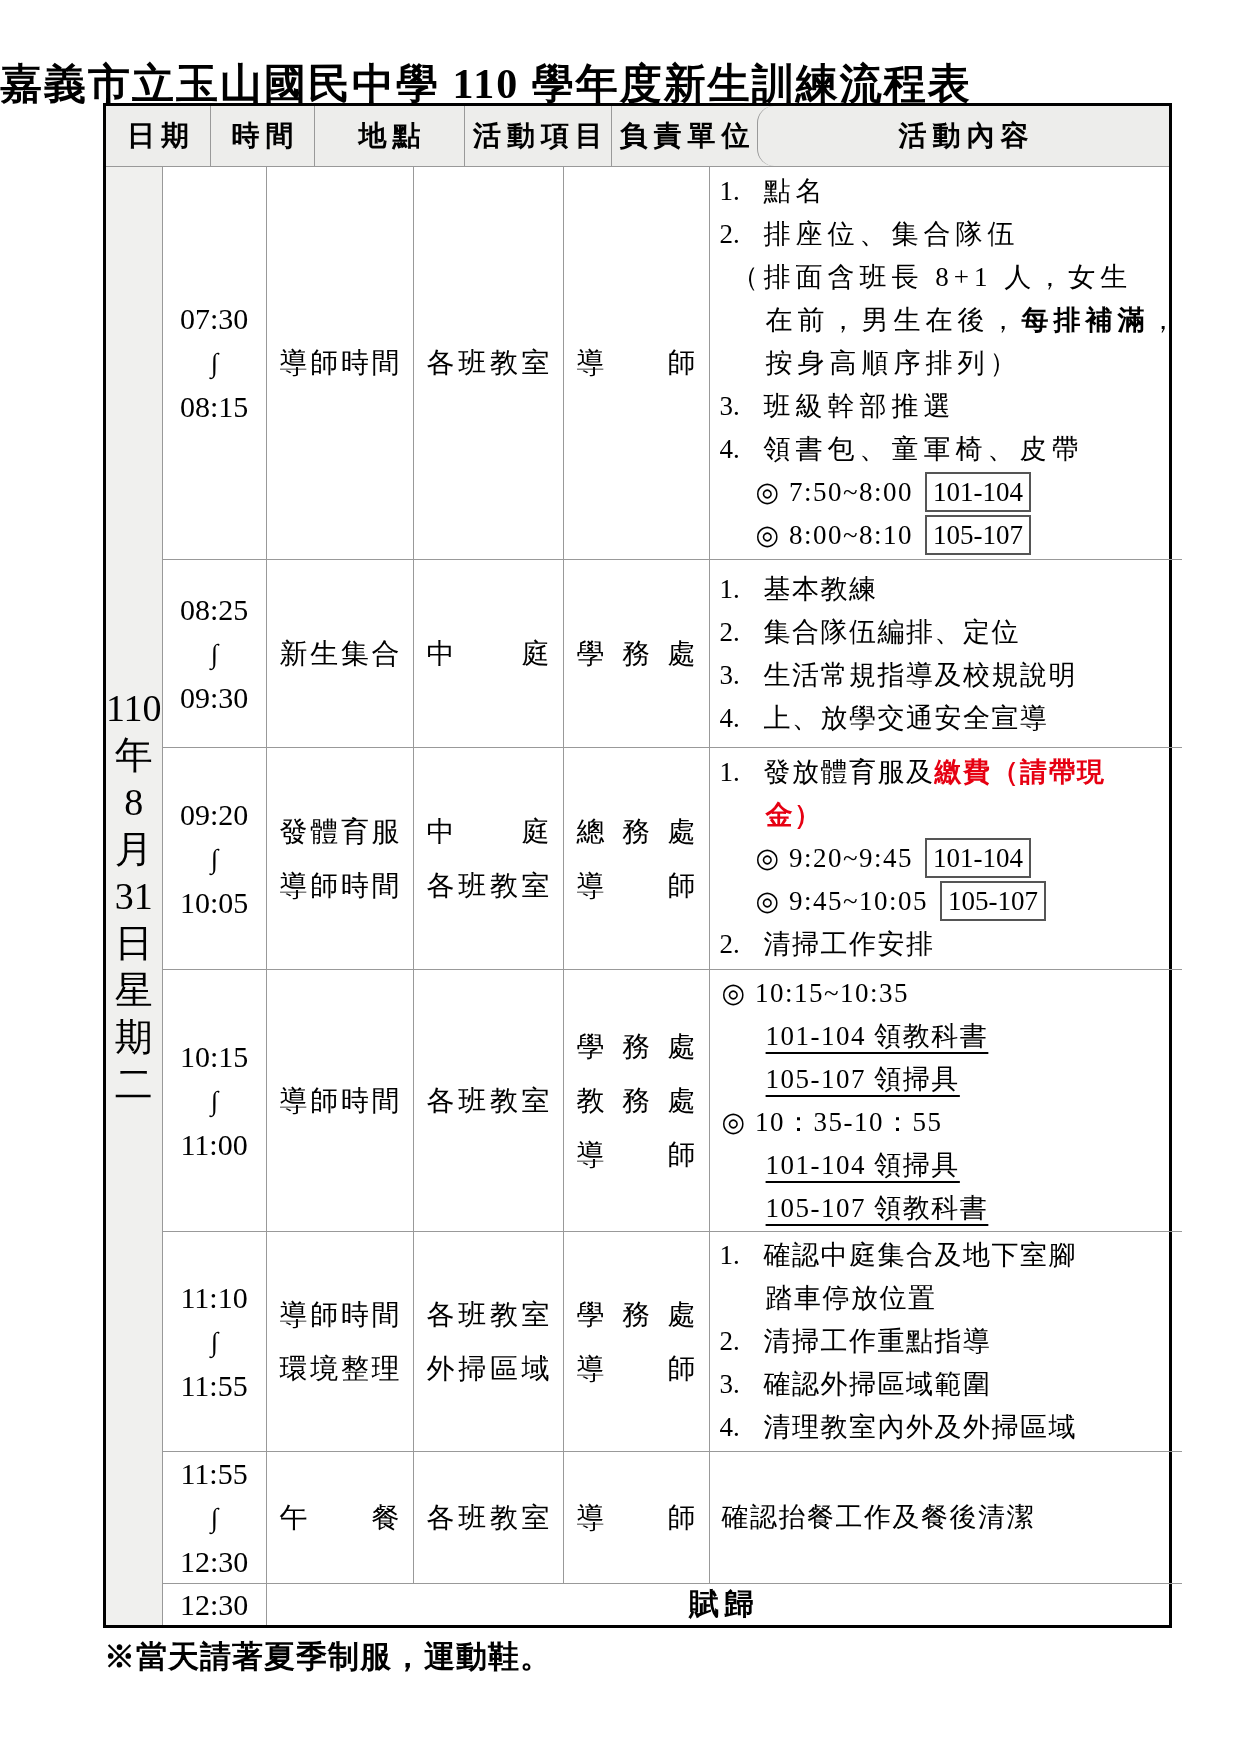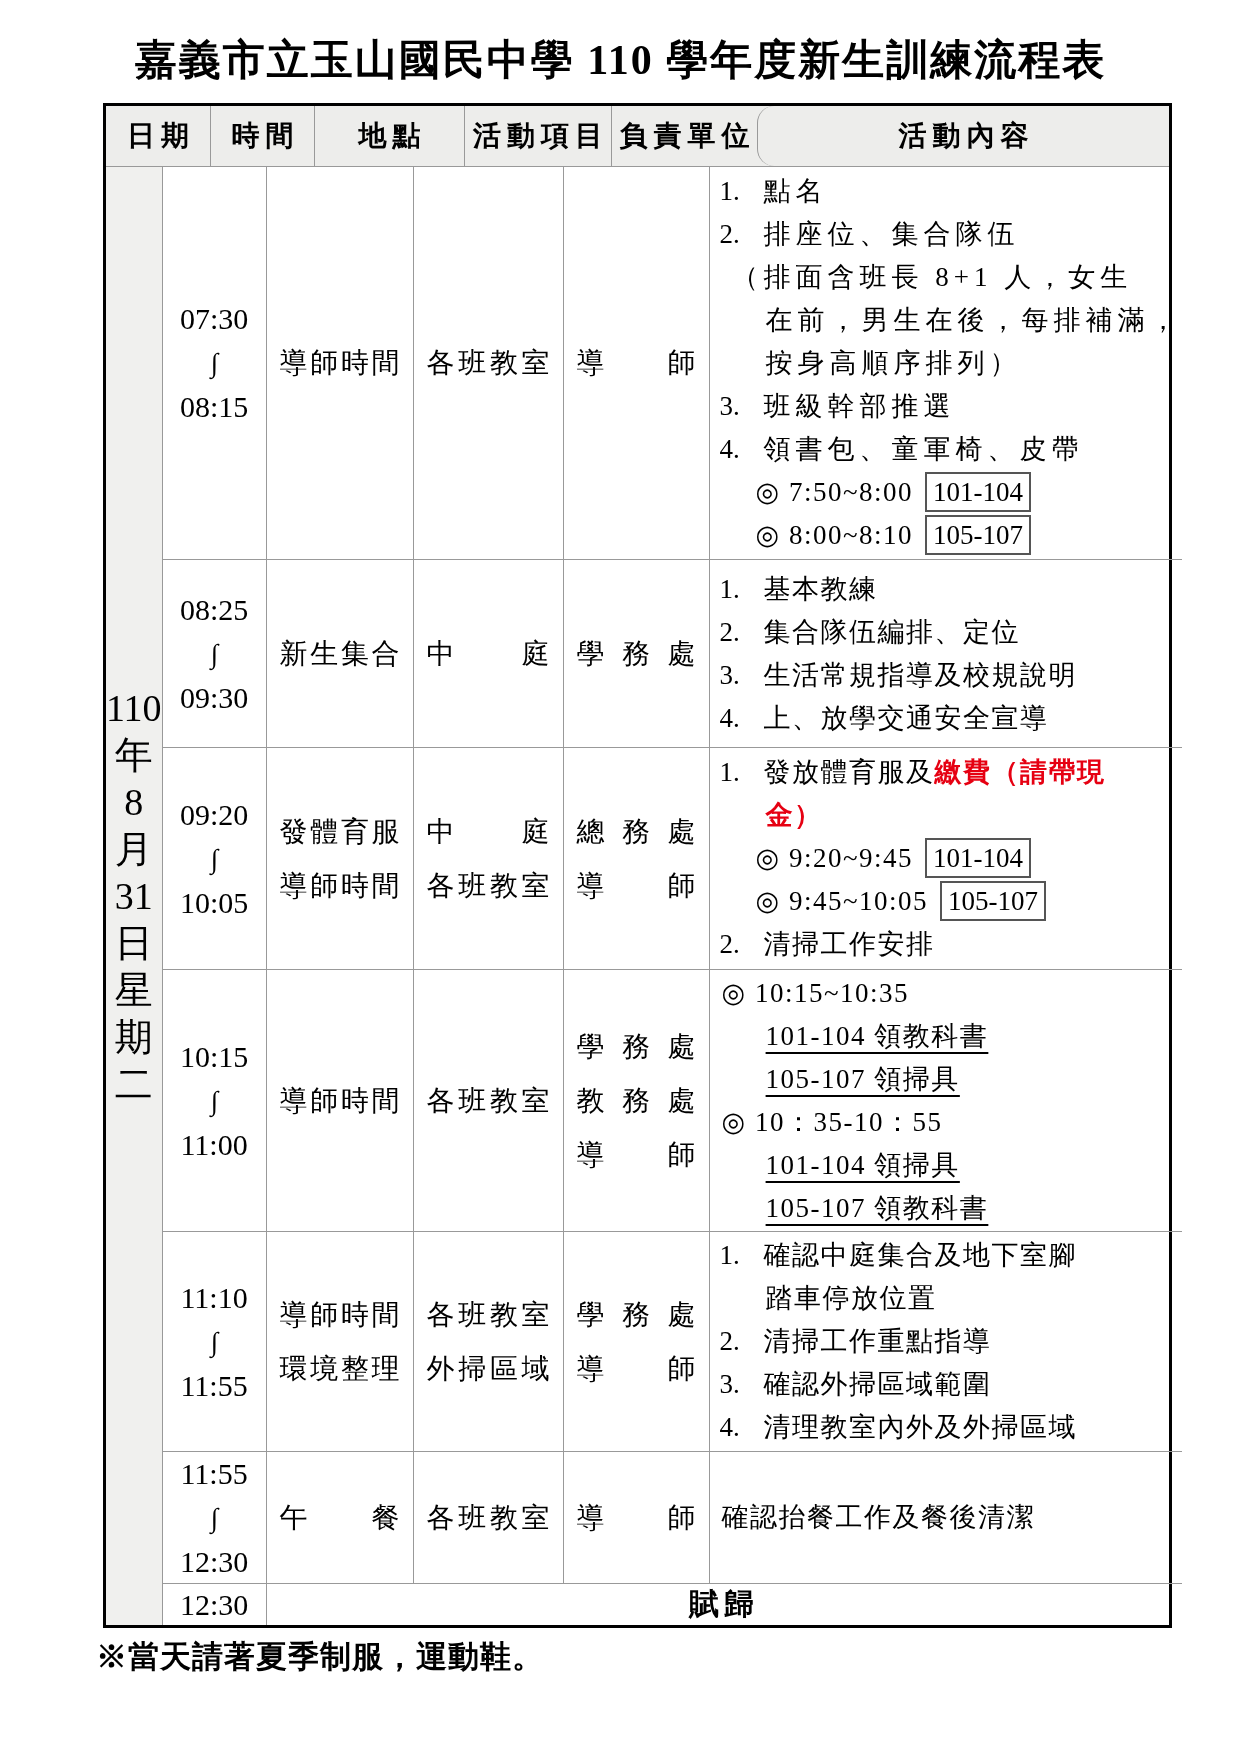--- a/index.html
+++ b/index.html
@@ -2,22 +2,22 @@
 <html style="--red: #e60012; --header-bg: #ededeb; --date-bg: #f0f0ee; --grid: #999999;"><head>
 <meta charset="utf-8">
 <style>
   html,body{margin:0;padding:0;}
   body{
     width:1241px;height:1755px;background:#ffffff;color:#000;
     font-family:"Liberation Serif","DejaVu Serif",serif;
     position:relative;overflow:hidden;
   }
   .page-title{
-    position:absolute;top:32px;left:0;width:100%;
-    text-align:center;font-size:42px;font-weight:bold;letter-spacing:2px;
+    position:absolute;top:56px;left:0;width:100%;
+    text-align:left;font-size:42px;font-weight:bold;letter-spacing:2px;
   }
   .sched-table{
     position:absolute;left:103px;top:103px;width:1069px;
     border:3px solid #000;box-sizing:border-box;background:#fff;
   }
   .thead{display:flex;height:60px;background:var(--header-bg,#ededeb);border-bottom:1px solid var(--grid,#999);}
   .th{
     display:flex;align-items:center;justify-content:center;
     font-size:28px;font-weight:bold;letter-spacing:6px;text-indent:6px;
     border-left:1px solid var(--grid,#999);box-sizing:border-box;
@@ -52,34 +52,34 @@
     font-size:27px;line-height:43px;white-space:nowrap;
     padding-left:10px;box-sizing:border-box;letter-spacing:1.5px;
   }
   .ln .num-marker{display:inline-block;width:44px;letter-spacing:0;}
   .ln.cont{padding-left:56px;}
   .ln.paren{padding-left:22px;}
   .ln.circ{padding-left:46px;}
   .ln.circ0{padding-left:12px;}
   .ln.plain{padding-left:12px;}
   .ln.spread{letter-spacing:5px;}
-  .s-bold{font-weight:normal;}
+  .s-bold{font-weight:bold;}
   .s-redbold{color:var(--red,#e60012);font-weight:bold;}
   .s-box{
     display:inline-block;border:2px solid #555;padding:0 6px;margin-left:12px;
     line-height:36px;letter-spacing:0;
   }
   .s-under{text-decoration:underline;text-underline-offset:7px;text-decoration-thickness:1.5px;}
   .merged-cell{
     flex:1;display:flex;align-items:center;justify-content:center;
     border-left:1px solid var(--grid,#999);box-sizing:border-box;
     font-size:30px;font-weight:bold;letter-spacing:5px;
   }
   .footnote{
-    position:absolute;left:96px;top:1636px;
+    position:absolute;left:104px;top:1636px;
     font-size:31px;font-weight:bold;letter-spacing:1px;
   }
 </style>
 </head>
 <body>
 
 <div class="page-title">嘉義市立玉山國民中學 110 學年度新生訓練流程表</div>
 
 <div class="sched-table">
   <div class="thead">

